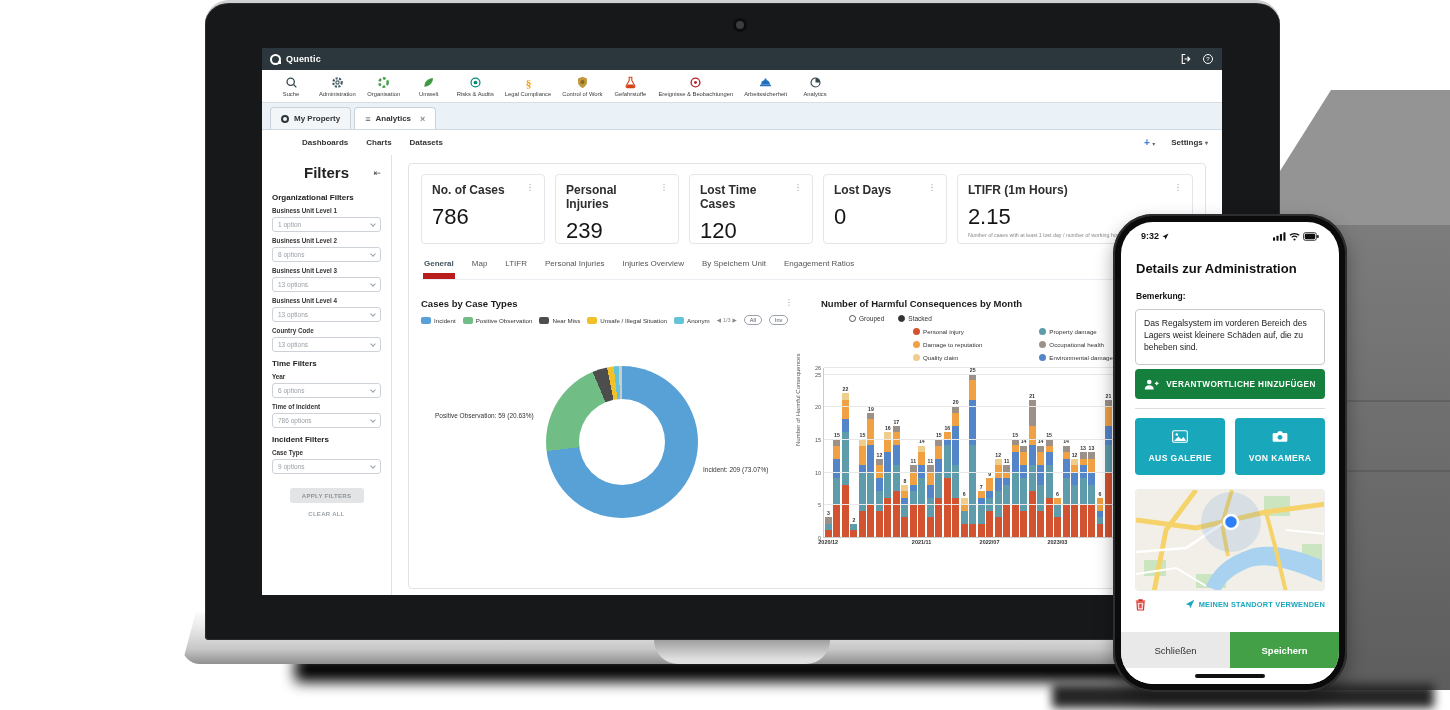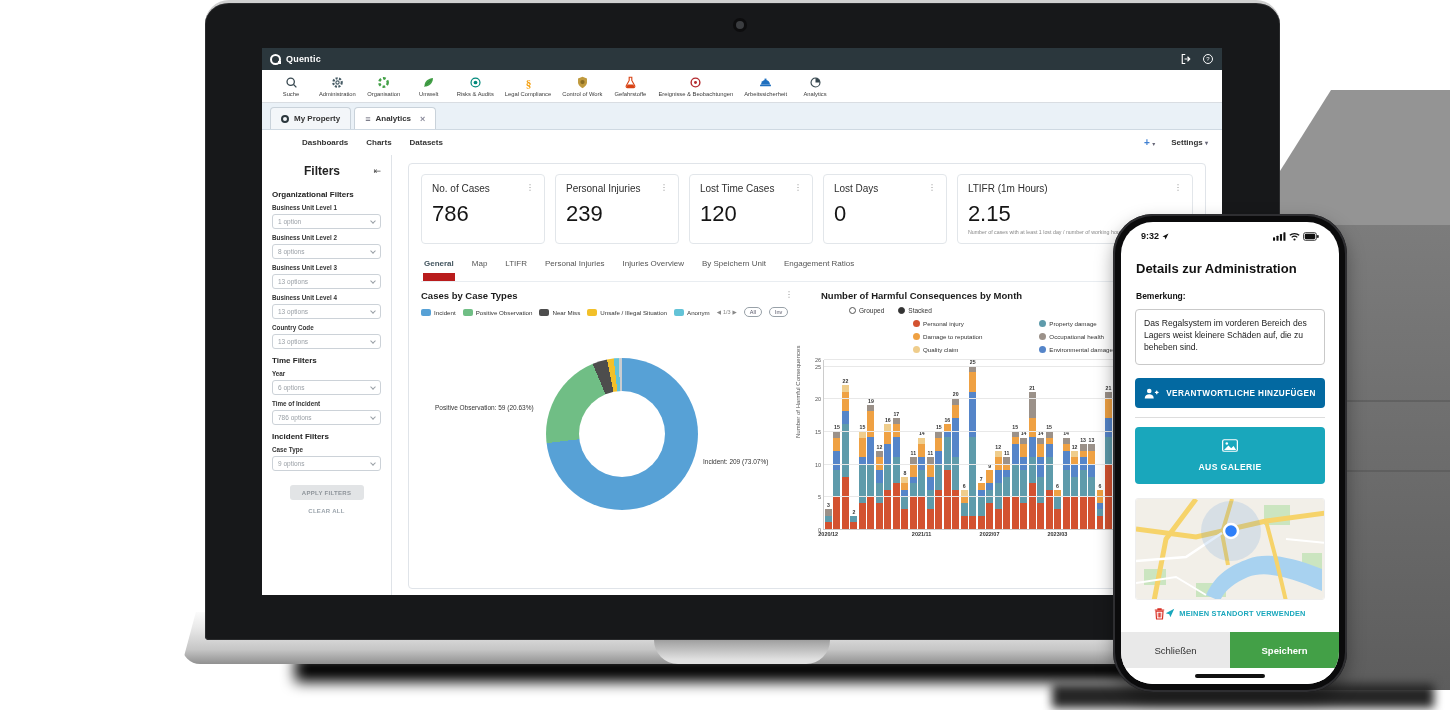--- a/index.html
+++ b/index.html
@@ -72,21 +72,21 @@
   .caret { color:#667; font-size:6px; }
 
   .content { position:absolute; left:0; top:107px; width:100%; height:440px;
     display:flex; }
 
   
   .sidebar { width:130px; height:100%; border-right:1px solid #dfe3e8; padding:9px 10px;
     background:#fff; flex:none; }
   .sb-title-row { display:flex; justify-content:space-between; align-items:center;
     margin-bottom:12px; }
-  .sb-title { font-size:12px; font-weight:bold; color:#222;padding-left:32px; }
+  .sb-title { font-size:15px; font-weight:bold; color:#222;padding-left:32px; }
   .collapse { font-size:9px; color:#555; }
   .sb-head { font-size:8px; font-weight:bold; color:#222; margin:7px 0 3px; }
   .f-label { font-size:6.3px; font-weight:bold; color:#333; margin:5px 0 3px; }
   .f-select { height:15px; border:1px solid #ccd2d8; border-radius:3px; display:flex;
     align-items:center; padding:0 5px; justify-content:space-between; }
   .f-select .fval { font-size:6.5px; color:#9aa0a6; }
   .chev { width:4px; height:4px; border-right:1px solid #9aa0a6;
     border-bottom:1px solid #9aa0a6; transform:rotate(45deg); margin-top:-2px; }
   .apply-btn { margin:14px auto 0; width:74px; height:15px; background:#e2e4e6;
     border-radius:3px; color:#8d9399; font-size:6px; font-weight:bold; display:flex;
@@ -104,32 +104,32 @@
   .star { color:#999; font-size:10px; margin-left:7px; }
   .more-btn { margin-left:auto; width:20px; height:15px; border:1px solid #c9d2da;
     border-radius:3px; color:#667; font-size:8px; text-align:center; line-height:13px; }
   .p-body { padding:10px 12px 0; }
 
   .kpi-row { display:flex; gap:10px; }
   .kpi { flex:1; border:1px solid #e2e6ea; border-radius:4px; background:#fff;
     padding:8px 10px; height:70px; }
   .kpi.wide { flex:2.1; }
   .kpi-top { display:flex; justify-content:space-between; }
-  .kpi-label { font-size:10px; font-weight:normal; color:#2e2e2e; }
+  .kpi-label { font-size:12px; font-weight:bold; color:#2e2e2e; }
   .kebab { color:#888; font-size:8px; }
   .kpi-value { font-size:22px; color:#151515; margin-top:7px; }
   .kpi-note { font-size:5.3px; color:#888; margin-top:2px; white-space:nowrap;
     overflow:hidden; }
 
   .chart-tabs { display:flex; gap:16px; margin-top:12px; border-bottom:1px solid #e9edf1;
     padding:0 2px; }
   .ctab { font-size:8px; color:#555; padding:3px 1px 5px; }
-  .ctab.active { color:#43555f; font-weight:bold; border-bottom:8px solid #b91c1c; }
-
-  .charts-row { display:flex; margin-top:8px; height:252px; }
+  .ctab.active { color:#43555f; font-weight:bold; border-bottom:6px solid #b91c1c; }
+
+  .charts-row { display:flex; margin-top:18px; height:252px; }
   .chart-left { width:372px; flex:none; position:relative; }
   .chart-right { flex:1; position:relative; overflow:hidden; }
   .c-title-row { display:flex; align-items:flex-start; }
   .c-title { font-size:9.5px; font-weight:bold; color:#1c1c1c; }
   .leg-row { display:flex; align-items:center; gap:7px; margin-top:6px; flex-wrap:nowrap; }
   .leg-item { display:flex; align-items:center; gap:3px; }
   .leg-sw { width:10px; height:7px; border-radius:2px; }
   .leg-txt { font-size:6.2px; color:#333; white-space:nowrap; }
   .pager { font-size:5.5px; color:#888; display:flex; gap:2px; align-items:center; }
   .pill { border:1px solid #98a1a8; border-radius:8px; font-size:5.5px; color:#556;
@@ -177,32 +177,32 @@
     flex-direction:column; }
   .status { display:flex; justify-content:space-between; align-items:center;
     padding:9px 20px 0; }
   .time { font-size:9px; font-weight:bold; color:#111; display:flex; gap:3px;
     align-items:center; }
   .sicons { display:flex; gap:3px; align-items:center; }
   .ph-title { font-size:13px; font-weight:bold; color:#111; padding:20px 15px 0; }
   .ph-label { font-size:8.5px; font-weight:bold; color:#111; padding:15px 15px 0; }
   .ph-note { margin:8px 14px 0; border:1px solid #c9c9c9; border-radius:4px;
     padding:7px 8px; font-size:8.6px; color:#222; line-height:1.4; height:56px; }
-  .teal-btn { margin:13px 14px 0; height:30px; background:#0369a1; border-radius:4px;
+  .teal-btn { margin:4px 14px 0; height:30px; background:#15803d; border-radius:4px;
     color:#fff; font-size:8.2px; font-weight:bold; letter-spacing:.4px; display:flex;
     align-items:center; justify-content:center; gap:7px; }
   .ph-divider { margin:9px 14px 0; height:1px; background:#ddd; }
   .two-btns { margin:9px 14px 0; display:flex; gap:10px; }
   .sq-btn { flex:1; height:57px; background:#19a7bc; border-radius:4px; color:#fff;
     display:flex; flex-direction:column; align-items:center; justify-content:center;
     gap:10px; font-size:8.6px; font-weight:bold; letter-spacing:.4px; }
   .map { margin:14px 14px 0; height:102px; border-radius:3px; overflow:hidden;
     border:1px solid #eee; }
   .loc-row { margin:0 14px; height:26px; display:flex; align-items:center;
-    justify-content:center; }
+    justify-content:space-between; }
   .loc-use { display:flex; align-items:center; gap:4px; color:#19a7bc; font-size:7.4px;
     font-weight:bold; letter-spacing:.2px; }
   .bottom-btns { margin-top:auto; display:flex; height:36px;border-radius:9px; }
   .btn-close { flex:1; background:#e9e9e9; color:#333; font-size:9.5px; display:flex;
     align-items:center; justify-content:center; }
   .btn-save { flex:1; background:#43a047; color:#fff; font-size:9.5px; font-weight:bold;
     display:flex; align-items:center; justify-content:center; }
   .home-area { height:16px; background:#fff; display:flex; align-items:center;
     justify-content:center; }
   .home-bar { width:70px; height:4px; border-radius:2px; background:#111; }
@@ -976,20 +976,27 @@
 
       <div class="two-btns">
         <div class="sq-btn">
           <svg width="16" height="13" viewBox="0 0 20 16">
               <rect x="0.8" y="0.8" width="18.4" height="14.4" rx="2" fill="none" stroke="#fff" stroke-width="1.5"></rect>
               <circle cx="6" cy="5.5" r="1.6" fill="#fff"></circle>
               <path d="M2.5 13.5 L8 8 L11.5 11.5 L14.5 8.5 L17.7 13.5 Z" fill="#fff"></path>
             </svg>
           <span>AUS GALERIE</span>
         </div>
+        <div class="sq-btn">
+          <svg width="16" height="13" viewBox="0 0 20 16">
+              <path d="M2 3.5 H6.5 L8 1.5 H12 L13.5 3.5 H18 A1.5 1.5 0 0 1 19.2 5 V13 A1.5 1.5 0 0 1 17.7 14.5 H2.3 A1.5 1.5 0 0 1 0.8 13 V5 A1.5 1.5 0 0 1 2 3.5 Z" fill="#fff"></path>
+              <circle cx="10" cy="9" r="3" fill="#19a7bc"></circle>
+            </svg>
+          <span>VON KAMERA</span>
+        </div>
       </div>
 
       <div class="map">
         <svg width="190" height="102" viewBox="0 0 190 102" preserveAspectRatio="none">
           <rect width="190" height="102" fill="#F2EFE8"></rect>
           <rect x="128" y="6" width="26" height="20" fill="#CBE5C0"></rect>
           <rect x="8" y="70" width="22" height="16" fill="#CBE5C0"></rect>
           <rect x="60" y="84" width="30" height="14" fill="#CBE5C0"></rect>
           <rect x="166" y="54" width="20" height="18" fill="#CBE5C0"></rect>
           <path d="M70 96 C80 74 96 66 112 60 C128 54 150 56 186 70 L186 92 C150 76 128 72 112 78 C98 84 88 92 84 102 Z" fill="#A8D2F0"></path>

